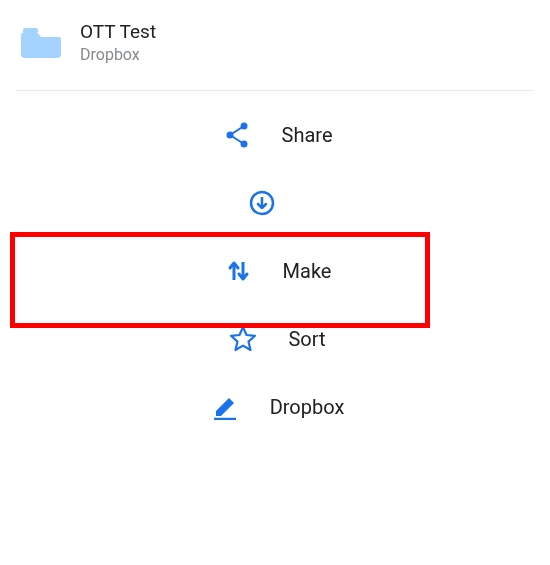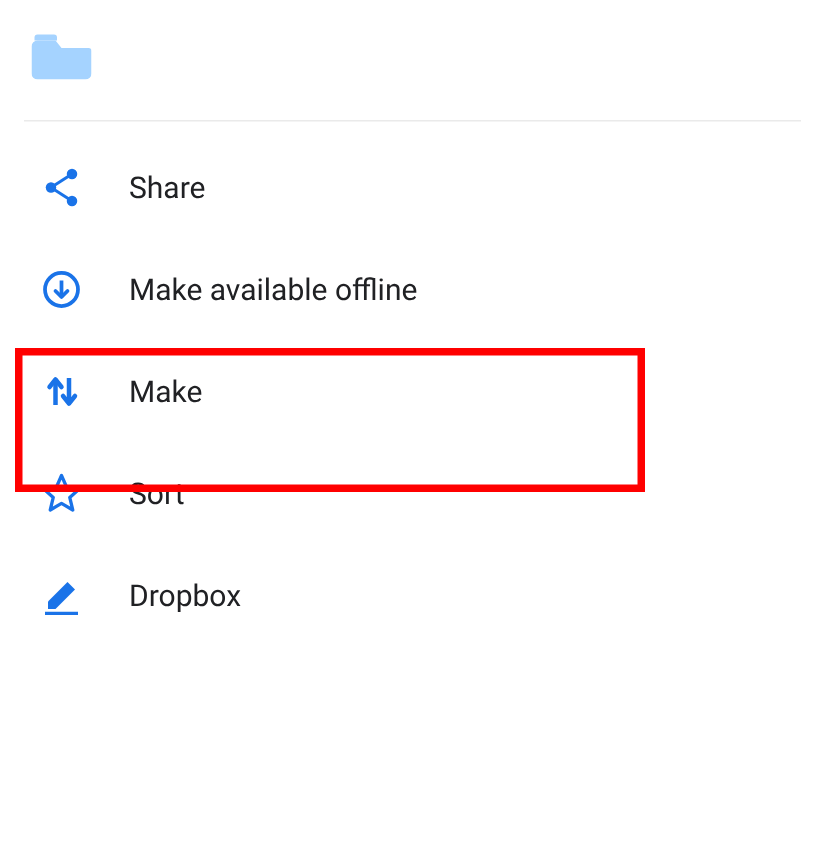--- a/index.html
+++ b/index.html
@@ -39,20 +39,21 @@
     height: 1px;
     background: #eaeaea;
     margin: 0 16px 10px 16px;
   }
   .menu-item {
     display: flex;
     align-items: center;
     padding: 20px 22px 20px 26px;
     cursor: pointer;
     position: relative;
+    justify-content: center;
   }
   .menu-item .icon {
     width: 30px;
     height: 28px;
     margin-right: 30px;
     flex-shrink: 0;
     display:flex;
     align-items:center;
     justify-content:center;
   }
@@ -75,20 +76,24 @@
 </head>
 <body>
 
 <div class="header">
   <span class="folder-icon">
     <svg viewBox="0 0 40 32">
       <path d="M4 6 h12 l4 5 h18 a2 2 0 0 1 2 2 v15 a4 4 0 0 1 -4 4 H4 a4 4 0 0 1 -4 -4 V10 a4 4 0 0 1 4 -4 z" fill="#a5d3ff"></path>
       <path d="M4 2 h11 a2 2 0 0 1 2 2 v2 H2 V4 a2 2 0 0 1 2 -2 z" fill="#a5d3ff"></path>
     </svg>
   </span>
+  <div class="header-text">
+    <div class="title">OTT Test</div>
+    <div class="subtitle">Dropbox</div>
+  </div>
 </div>
 
 <div class="divider"></div>
 
 <div class="menu-item">
   <span class="icon">
     <svg width="24" height="26" viewBox="0 0 24 26">
       <circle cx="19" cy="4" r="3.5" fill="#1a73e8"></circle>
       <circle cx="5" cy="13" r="3.5" fill="#1a73e8"></circle>
       <circle cx="19" cy="22" r="3.5" fill="#1a73e8"></circle>
@@ -100,21 +105,20 @@
 </div>
 
 <div class="menu-item">
   <span class="icon">
     <svg width="26" height="26" viewBox="0 0 26 26">
       <circle cx="13" cy="13" r="11" fill="none" stroke="#1a73e8" stroke-width="2.5"></circle>
       <line x1="13" y1="7" x2="13" y2="17" stroke="#1a73e8" stroke-width="2.5"></line>
       <polyline points="9,14 13,18 17,14" fill="none" stroke="#1a73e8" stroke-width="2.5" stroke-linecap="round" stroke-linejoin="round"></polyline>
     </svg>
   </span>
-  <span class="label">Make available offline</span>
 </div>
 
 <div class="menu-item">
   <span class="icon">
     <svg width="24" height="26" viewBox="0 0 24 26">
       <line x1="8" y1="6" x2="8" y2="22" stroke="#1a73e8" stroke-width="3"></line>
       <polyline points="4,10 8,5 12,10" fill="none" stroke="#1a73e8" stroke-width="3" stroke-linecap="round" stroke-linejoin="round"></polyline>
       <line x1="17" y1="4" x2="17" y2="20" stroke="#1a73e8" stroke-width="3"></line>
       <polyline points="13,16 17,21 21,16" fill="none" stroke="#1a73e8" stroke-width="3" stroke-linecap="round" stroke-linejoin="round"></polyline>
     </svg>

